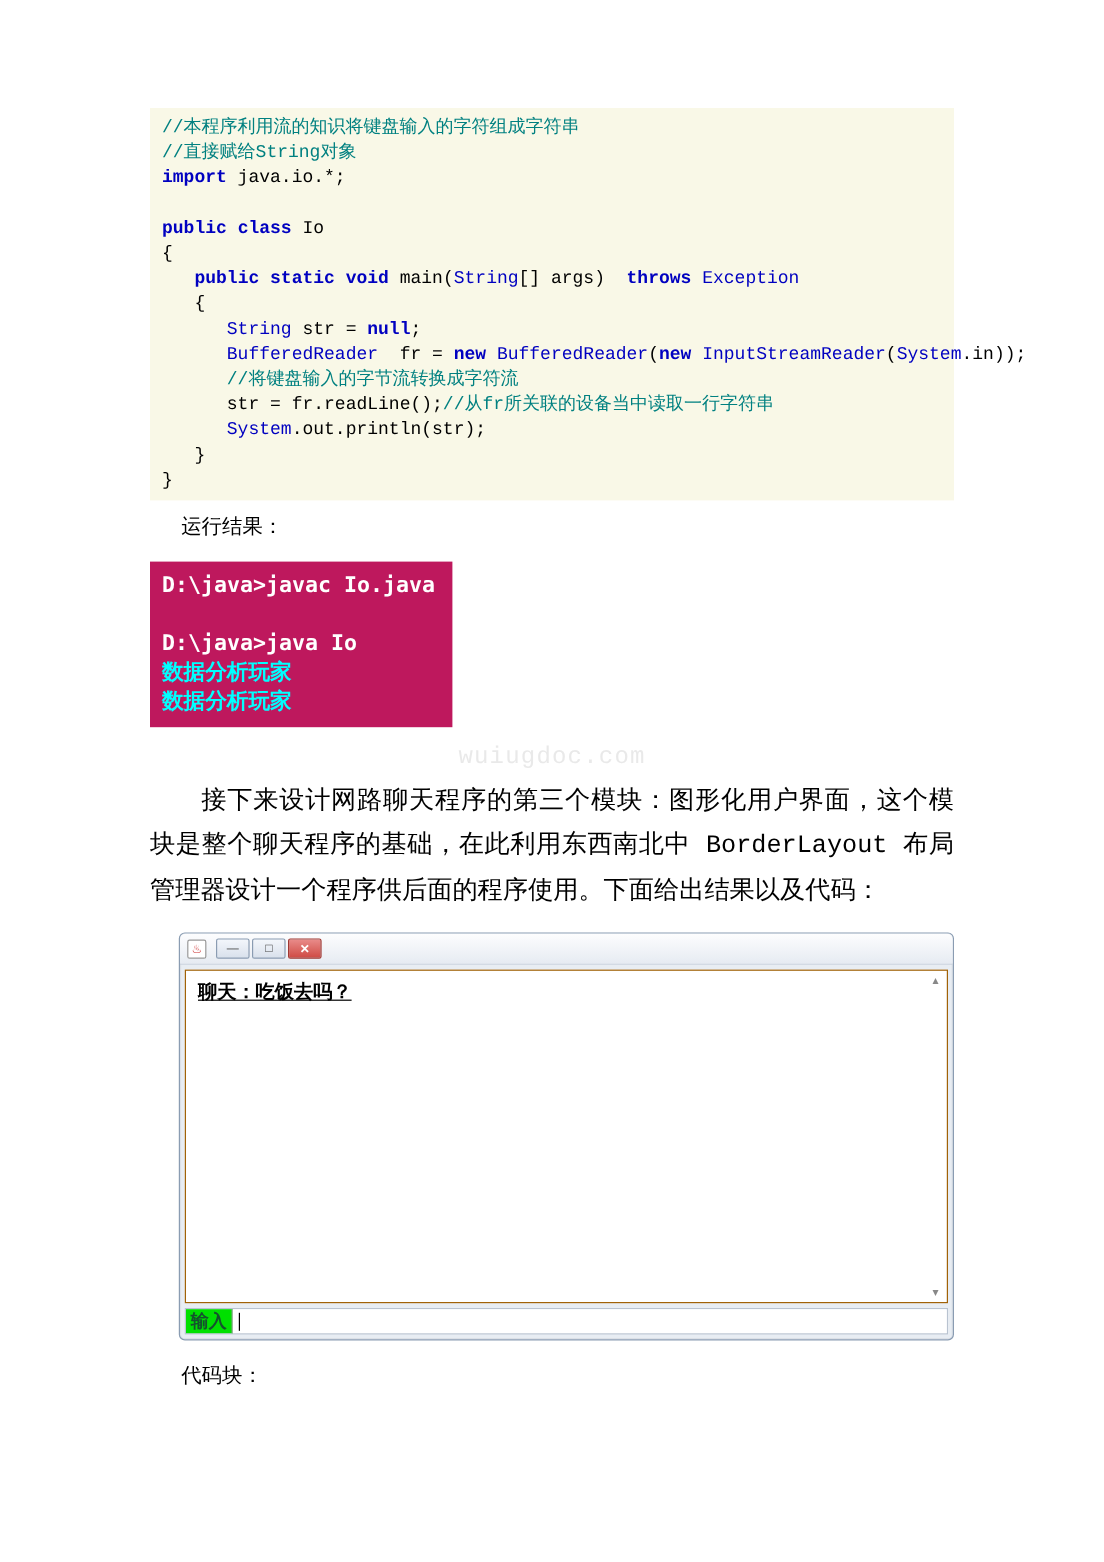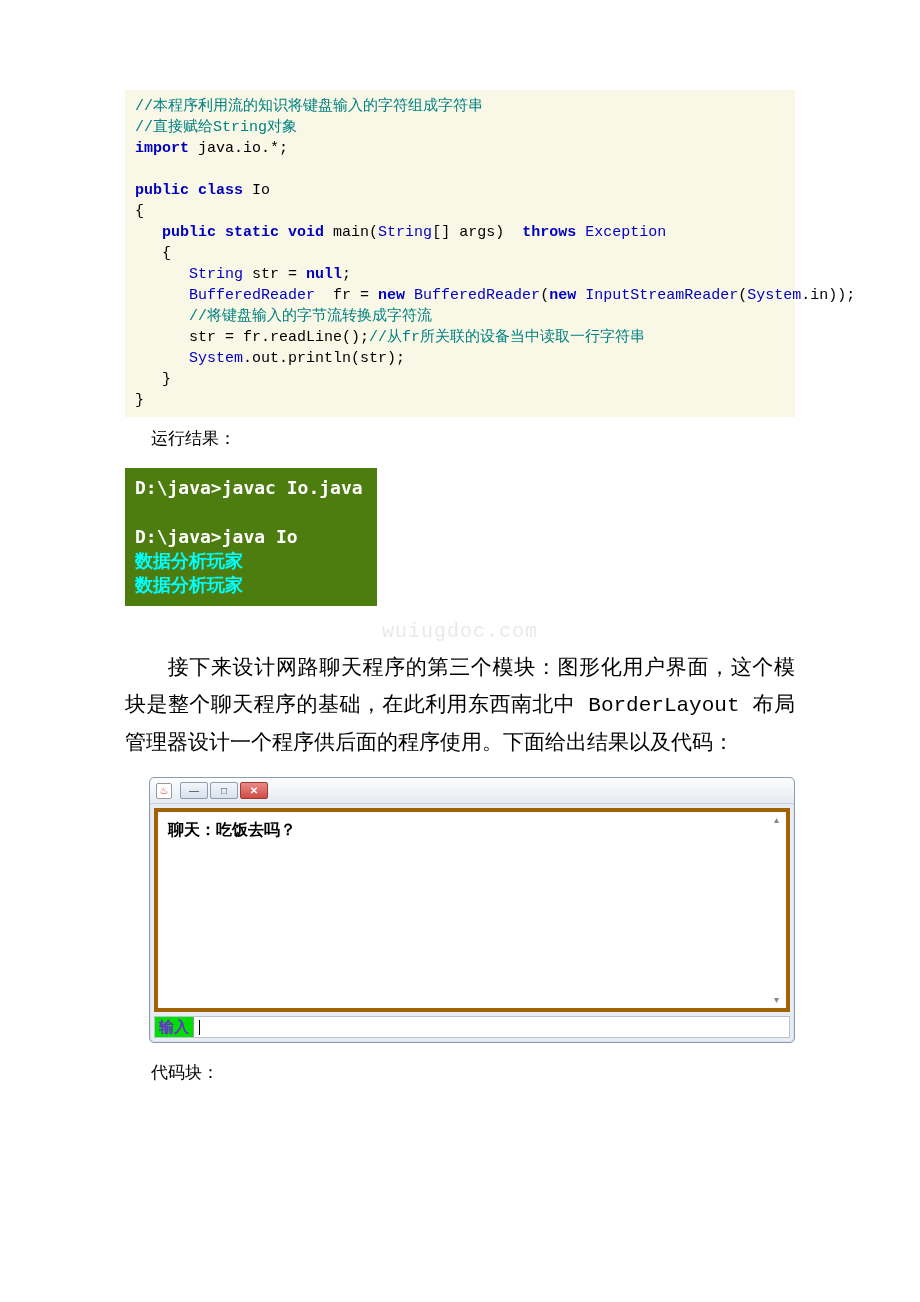--- a/index.html
+++ b/index.html
@@ -25,21 +25,21 @@
   .kw2 { color: #0000c0; }
   .comment { color: #008080; }
   .body-text {
     font-family: "SimSun", "宋体", serif;
     font-size: 17px;
     line-height: 1.6;
     margin: 8px 0 10px 26px;
   }
   .terminal {
     display: inline-block;
-    background: #4d7c0f;
+    background: #be185d;
     color: #ffffff;
     font-family: "Consolas", "Lucida Console", monospace;
     font-size: 18px;
     font-weight: bold;
     line-height: 1.35;
     padding: 8px 14px 8px 10px;
     margin: 6px 0 18px 0;
     white-space: pre;
   }
   .cyan { color: #00ffff; }
@@ -90,24 +90,25 @@
     border-radius: 2px;
     margin-left: 2px;
     display: flex; align-items: center; justify-content: center;
     font-size: 10px; color: #444;
     font-family: sans-serif;
   }
   .win-btn.close { background: linear-gradient(#e98b89, #cf4b45); color: #fff; border-color: #a03832; font-weight: bold; }
   .chat-area {
     background: #fff;
     margin: 4px;
-    border: 4px solid #a16207;
-    height: 204px;
+    border: 1px solid #a16207;
+    height: 278px;
     position: relative;
     padding: 8px 10px;
+    text-decoration: underline;
   }
   .chat-line {
     font-family: "SimSun", "宋体", serif;
     font-size: 16px;
     font-weight: bold;
   }
   .scroll-hint-up, .scroll-hint-dn {
     position: absolute; right: 3px;
     width: 13px; height: 12px;
     color:#888; font-size:10px; text-align:center;
@@ -115,21 +116,21 @@
   .scroll-hint-up { top: 2px; }
   .scroll-hint-dn { bottom: 2px; }
   .input-row {
     display: flex; align-items: stretch;
     margin: 0 4px 4px 4px;
     height: 22px;
     border: 1px solid #b9c3d0;
   }
   .input-label {
     background: #00e000;
-    color: #6d28d9;
+    color: #14532d;
     font-family: "SimSun", "宋体", serif;
     font-size: 15px; font-weight: bold;
     padding: 1px 4px;
     border-right: 1px solid #999;
     display:flex; align-items:center;
   }
   .input-field {
     flex:1; background:#fff;
     padding: 2px 4px;
     font-size: 14px;

